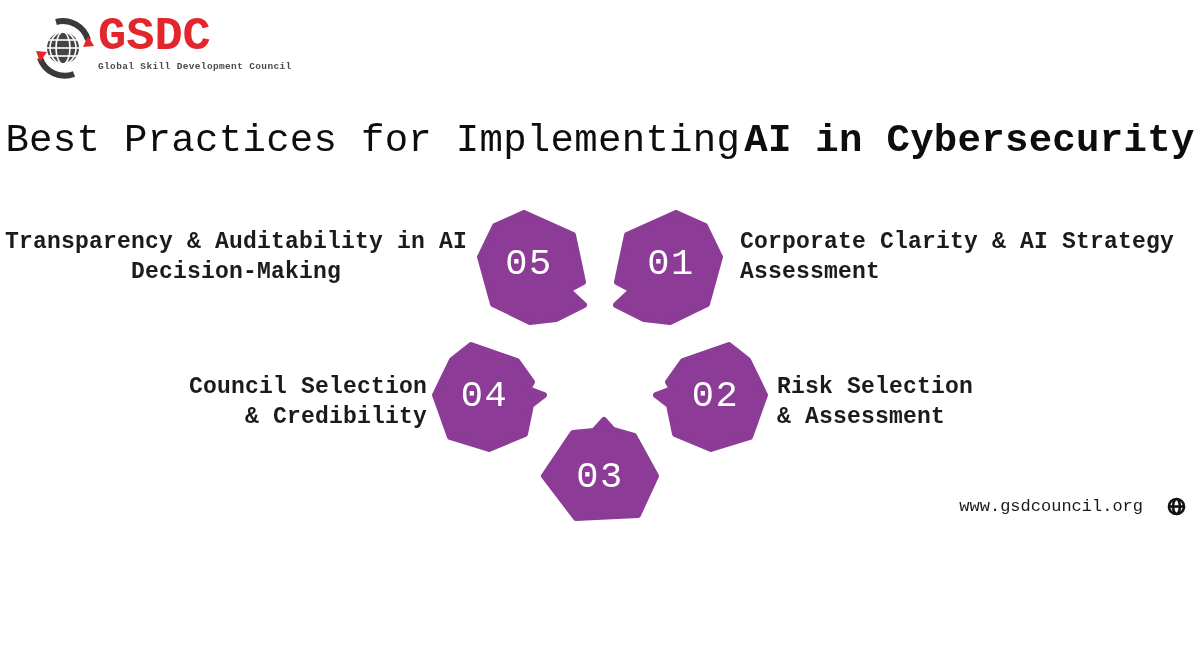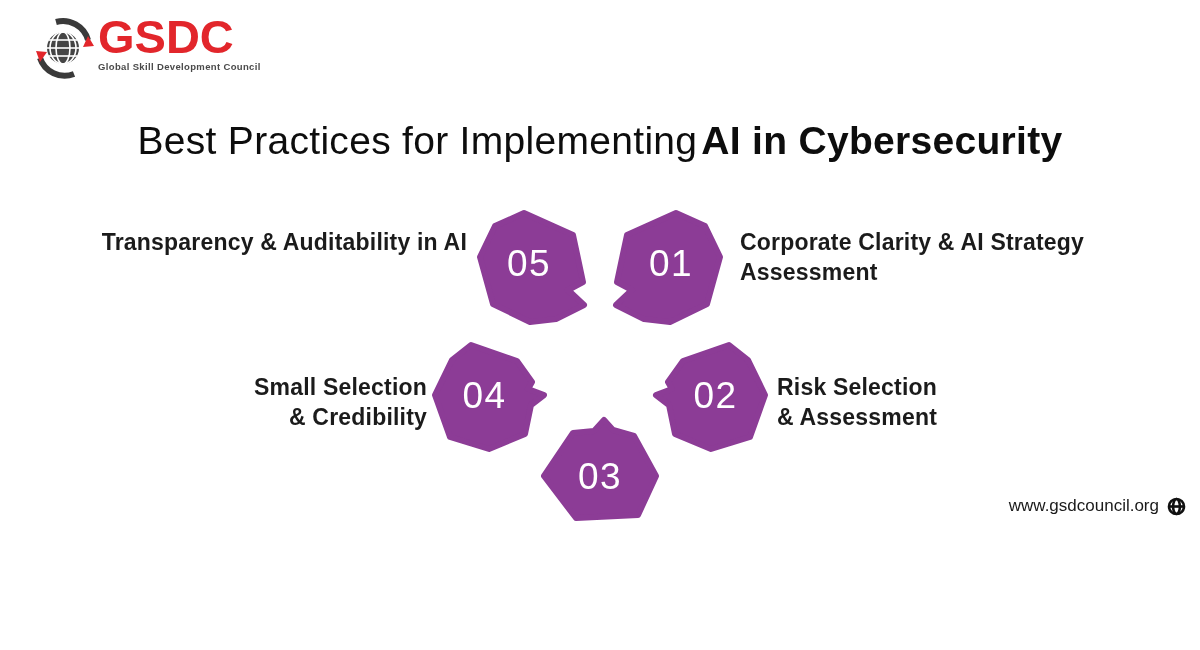--- a/index.html
+++ b/index.html
@@ -1,18 +1,18 @@
 <!DOCTYPE html>
 <html style="--accent: #8C3C96; --brand: #E2262B; --text: #1A1A1A;"><head>
 <meta charset="utf-8">
 <style>
   html,body{margin:0;padding:0;background:#fff;}
   #canvas{
     position:relative;width:1200px;height:524px;background:#ffffff;overflow:hidden;
-    font-family:Liberation Sans, sans-serif;color:var(--text,#1a1a1a);
+    font-family:Liberation Mono, monospace;color:var(--text,#1a1a1a);
   }
 
   
   .logo{position:absolute;left:36px;top:14px;display:flex;align-items:flex-start;}
   .logo-icon{width:60px;height:66px;}
   .logo-textcol{margin-left:2px;}
   .logo-acronym{
     font-size:47px;line-height:46px;font-weight:700;letter-spacing:0px;
     color:var(--brand,#e2262b);
   }
@@ -56,21 +56,21 @@
     color:#1b1b1b;letter-spacing:0.2px;
   }
   #label-01{left:740px;top:227px;text-align:left;}
   #label-02{left:777px;top:372px;text-align:left;}
   #label-03{left:0;width:1200px;top:539px;text-align:center;}
   #label-04{right:773px;top:372px;text-align:right;}
   #label-05{right:733px;top:227px;text-align:center;}
 
   
   .footer{
-    position:absolute;right:14px;bottom:8px;display:flex;align-items:center;gap:8px;
+    position:absolute;right:14px;bottom:8px;display:flex;align-items:center;gap:24px;
   }
   .footer-text{font-size:17px;color:#1a1a1a;font-weight:400;}
   .footer-globe{width:19px;height:19px;}
 </style>
 </head>
 <body>
 
 <div id="canvas">
 
   <div class="logo">
@@ -133,29 +133,30 @@
 
   <div class="badge" id="badge-03">
     <svg viewBox="0 0 118 102">
       <polygon points="32,14 53,12 63,1 72,11 93,17 115,57 97,96 35,99 3,57"></polygon>
     </svg>
     <div class="num">03</div>
   </div>
 
   <div class="step-label" id="label-05">
     <div>Transparency &amp; Auditability in AI</div>
+    <div>Decision-Making</div>
   </div>
 
   <div class="step-label" id="label-01">
     <div>Corporate Clarity &amp; AI Strategy</div>
     <div>Assessment</div>
   </div>
 
   <div class="step-label" id="label-04">
-    <div>Small Selection</div>
+    <div>Council Selection</div>
     <div>&amp; Credibility</div>
   </div>
 
   <div class="step-label" id="label-02">
     <div>Risk Selection</div>
     <div>&amp; Assessment</div>
   </div>
 
 
   <div class="footer">

